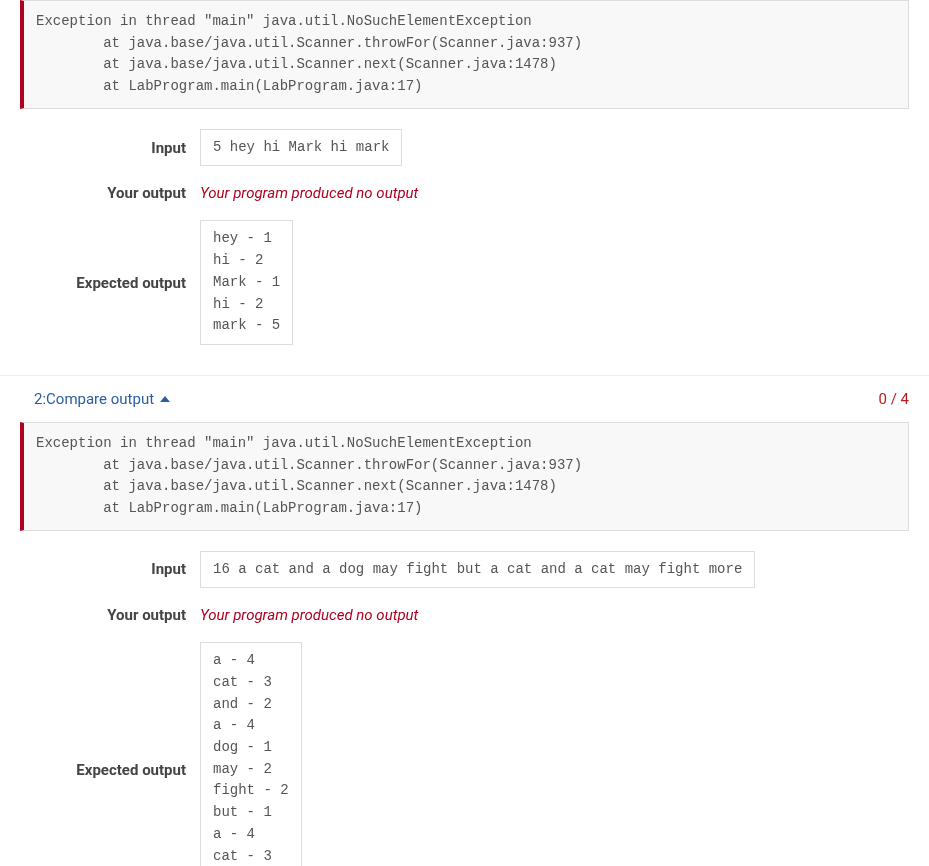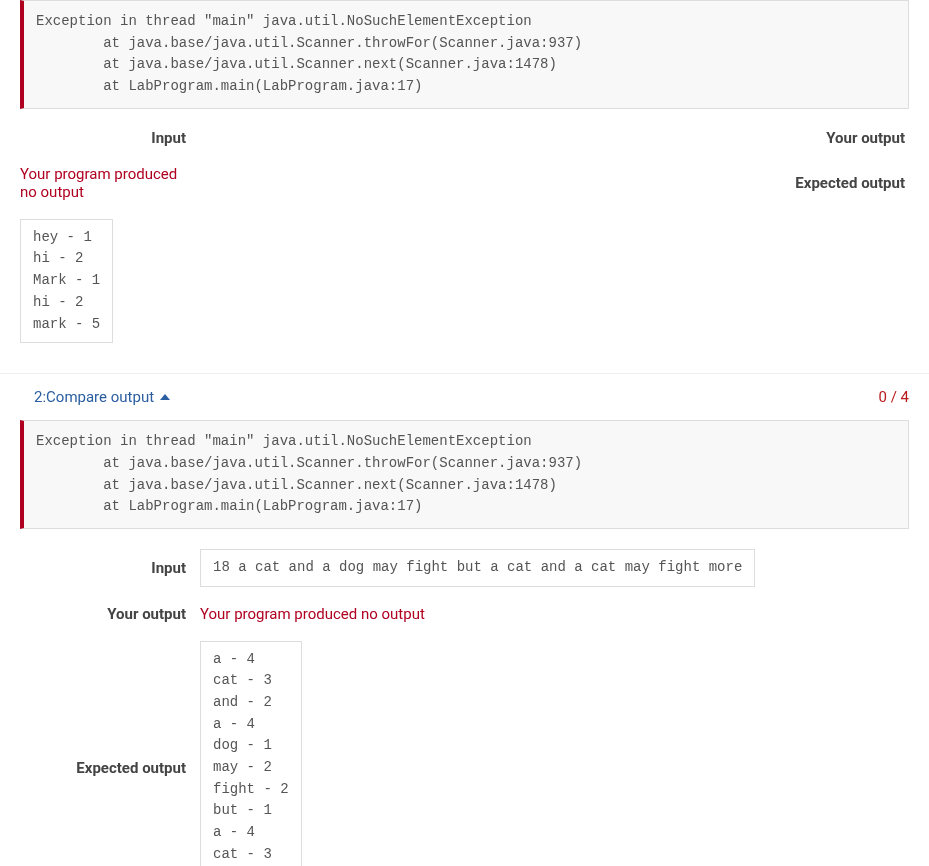--- a/index.html
+++ b/index.html
@@ -50,20 +50,21 @@
       padding: 7px 12px;
       font-family: "Courier New", Courier, monospace;
       font-size: 14px;
       color: #555;
       white-space: pre;
       display: inline-block;
       line-height: 1.55;
     }
     .io-value-noout {
       color: #b00020;
+      font-style: italic;
       font-size: 15px;
     }
     .align-top {
       align-self: center;
     }
     .divider {
       border-top: 1px solid #eee;
       margin: 10px 0 0 0;
     }
     .test-header {
@@ -101,20 +102,23 @@
 <body>
 
 <div class="test-block">
   <div class="exception-box">Exception in thread "main" java.util.NoSuchElementException
         at java.base/java.util.Scanner.throwFor(Scanner.java:937)
         at java.base/java.util.Scanner.next(Scanner.java:1478)
         at LabProgram.main(LabProgram.java:17)</div>
 
   <div class="io-grid">
     <div class="io-label">Input</div>
+    <div class="row-wrap">
+      <div class="io-value-box">5 hey hi Mark hi mark</div>
+    </div>
 
     <div class="io-label">Your output</div>
     <div class="io-value-noout">Your program produced no output</div>
 
     <div class="io-label align-top">Expected output</div>
     <div class="row-wrap">
       <div class="io-value-box">hey - 1
 hi - 2
 Mark - 1
 hi - 2
@@ -135,21 +139,21 @@
 
 <div class="test-block">
   <div class="exception-box">Exception in thread "main" java.util.NoSuchElementException
         at java.base/java.util.Scanner.throwFor(Scanner.java:937)
         at java.base/java.util.Scanner.next(Scanner.java:1478)
         at LabProgram.main(LabProgram.java:17)</div>
 
   <div class="io-grid">
     <div class="io-label">Input</div>
     <div class="row-wrap">
-      <div class="io-value-box">18 a cat and a dog may fight but a cat and a cat may fight more</div>
+      <div class="io-value-box">16 a cat and a dog may fight but a cat and a cat may fight more</div>
     </div>
 
     <div class="io-label">Your output</div>
     <div class="io-value-noout">Your program produced no output</div>
 
     <div class="io-label align-top">Expected output</div>
     <div class="row-wrap">
       <div class="io-value-box">a - 4
 cat - 3
 and - 2

